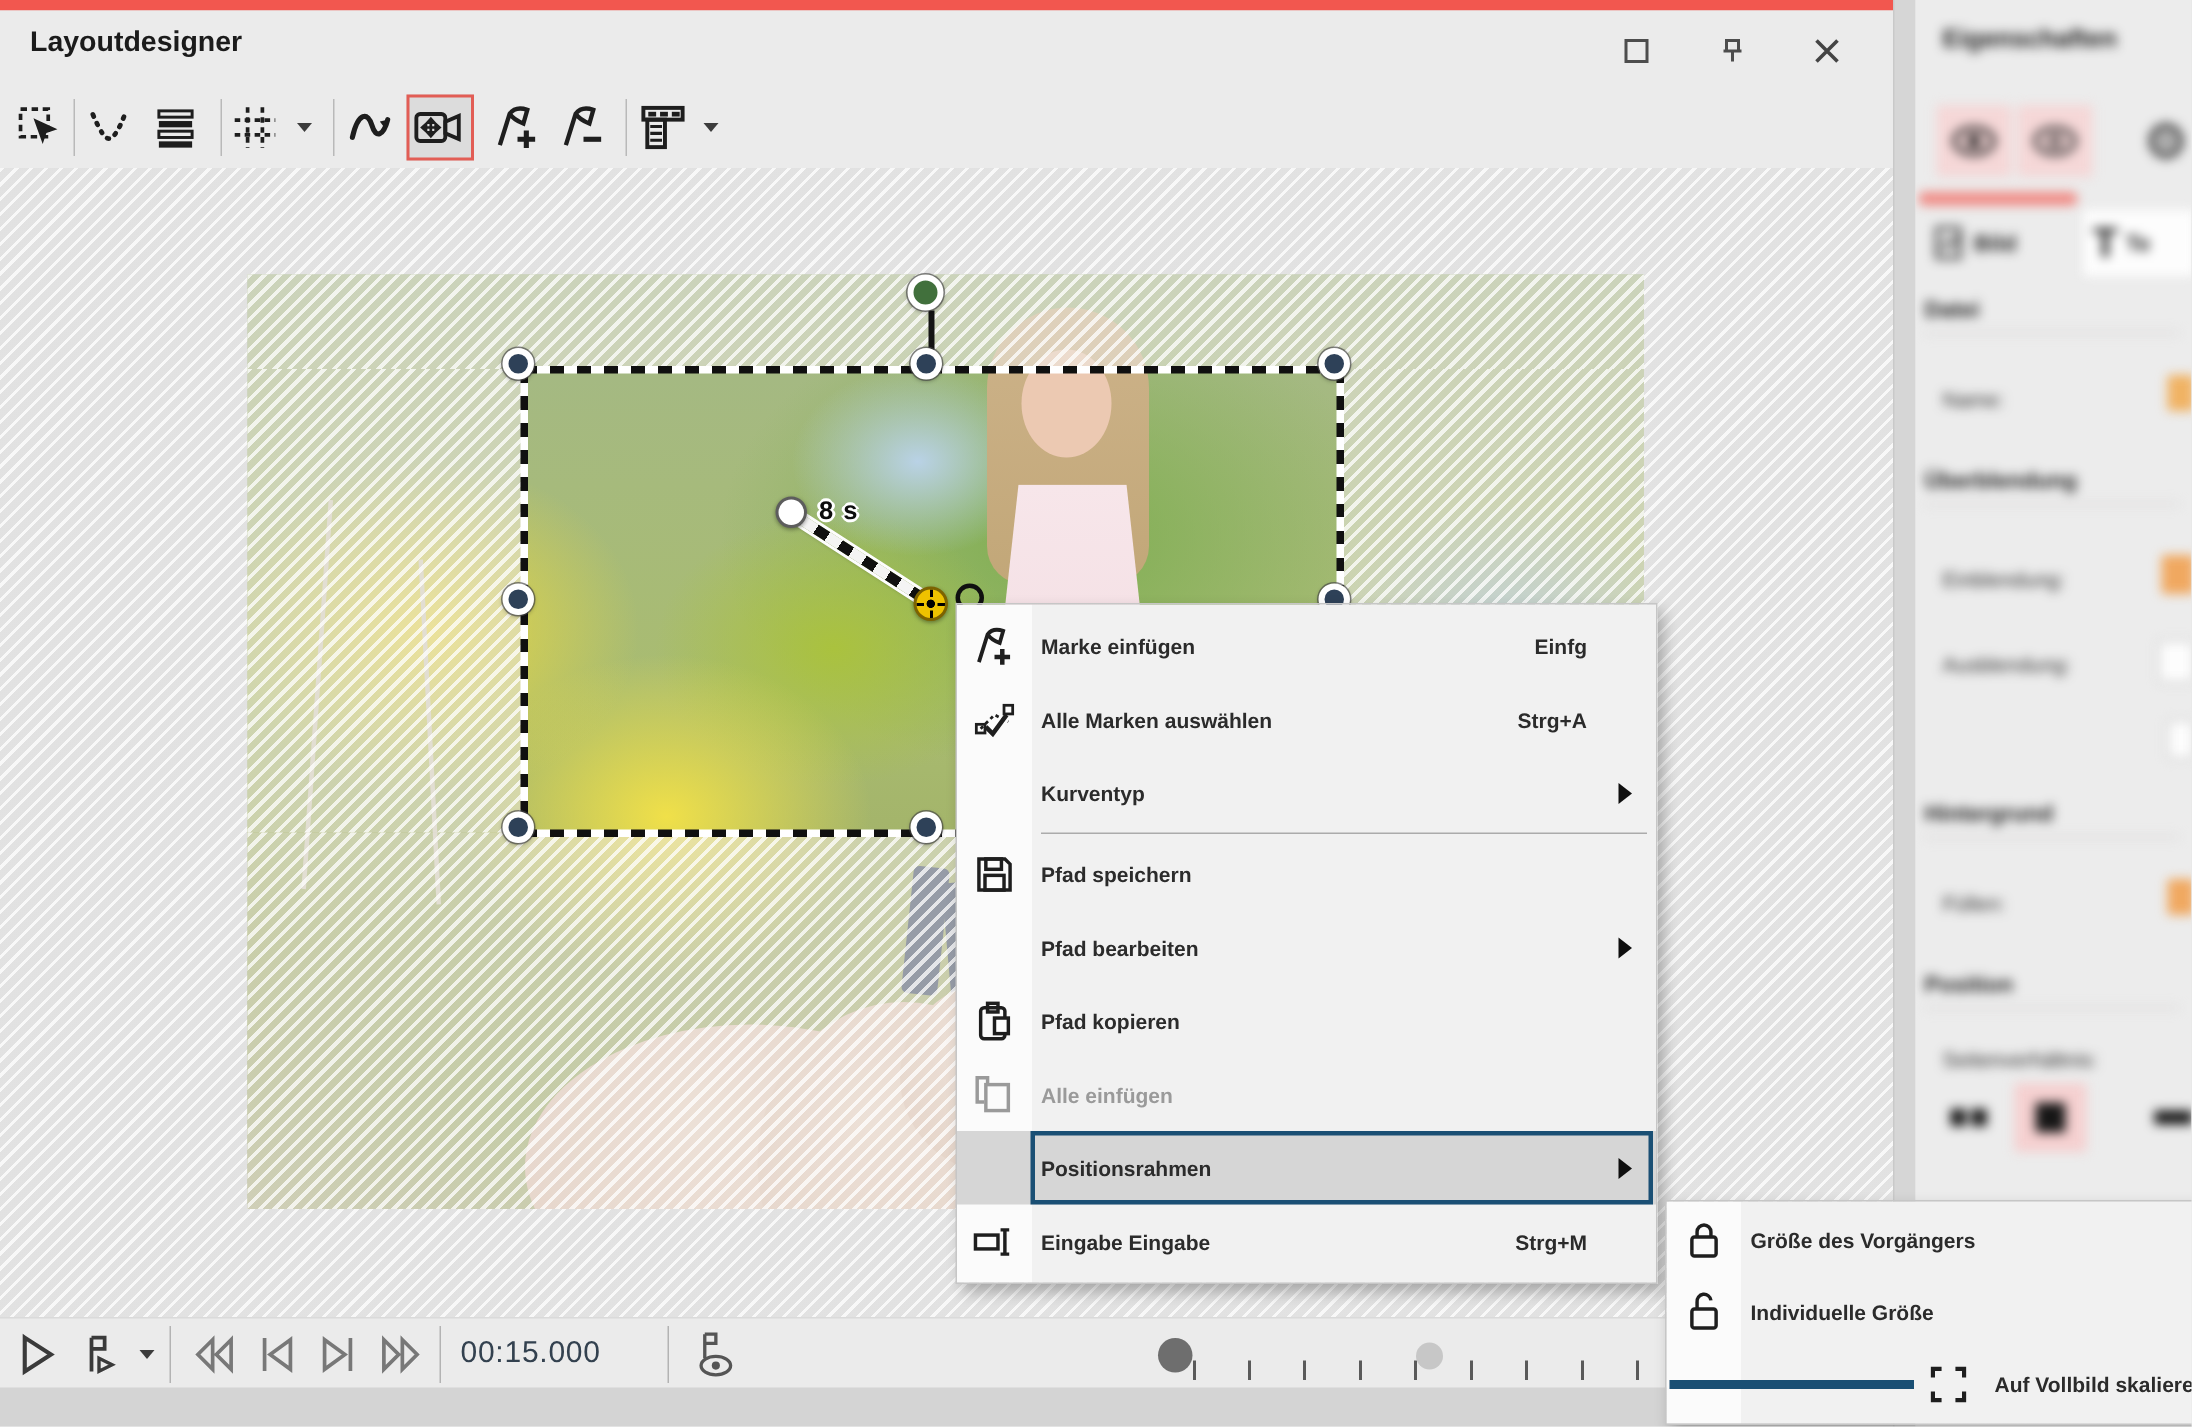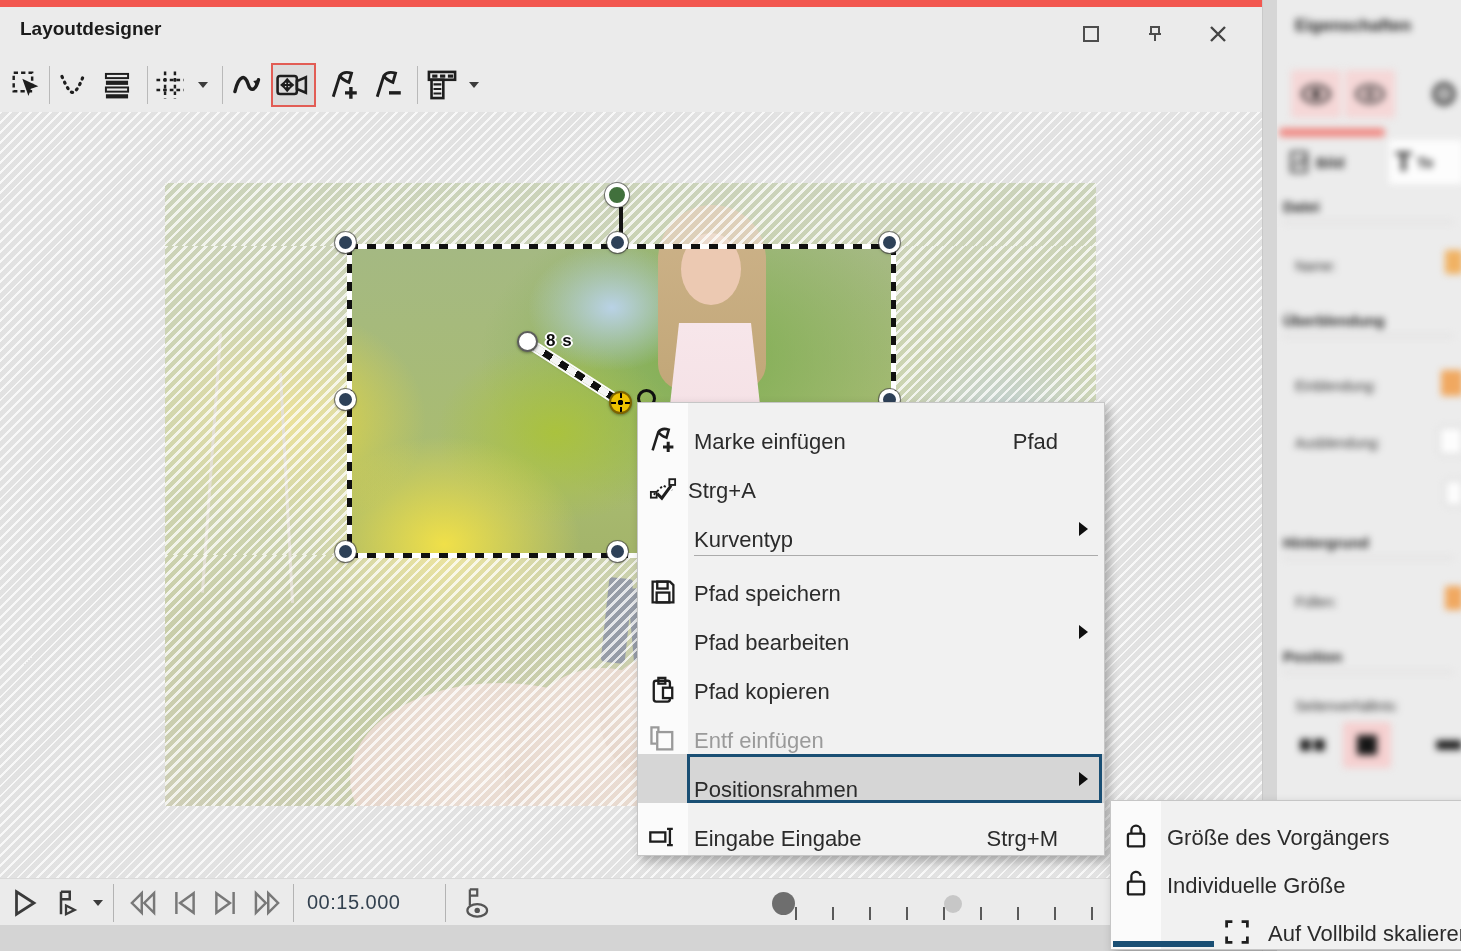--- a/index.html
+++ b/index.html
@@ -94,21 +94,21 @@
   #bstrip { left:0; top:925px; width:1262px; height:26px; background:#d4d4d4; }
   #slider-ticks { left:795px; top:907px; width:372px; height:13px; z-index:4;
      background:repeating-linear-gradient(90deg,#5a5a5a 0 2px,rgba(0,0,0,0) 2px 37px); }
   #slider-knob-a { left:772px; top:892px; width:23px; height:23px; border-radius:50%; background:#6e6e6e; z-index:5; }
   #slider-knob-b { left:944px; top:895px; width:18px; height:18px; border-radius:50%; background:#c7c7c7; z-index:5; }
 
   
   #menu { left:637px; top:402px; width:468px; z-index:50; border:1px solid #c6c6c6;
      background:linear-gradient(90deg,#fbfbfb 0 50px,#f1f1f1 50px); box-shadow:4px 5px 10px rgba(0,0,0,.28);
      padding:3px 0; }
-  .mi { position:relative; height:49px; display:flex; align-items:flex-end; font-size:22px; color:#2b2b2b; }
+  .mi { position:relative; height:49px; display:flex; align-items:center; font-size:14px; color:#2b2b2b;font-weight:bold; }
   .mic { width:50px; display:flex; align-items:center; justify-content:center; color:#1e1e1e; flex:none; }
   .mil { flex:1; padding-left:6px; white-space:nowrap; }
   .mis { padding-right:46px; color:#2b2b2b; }
   .mia { position:absolute; right:16px; top:50%; margin-top:-7px; width:0; height:0;
      border-top:7px solid transparent; border-bottom:7px solid transparent; border-left:9px solid #0f0f0f; }
   .msep { height:5px; display:flex; align-items:center; }
   .msep div { margin-left:56px; width:404px; height:1px; background:#ababab; }
   .mi.disabled, .mi.disabled .mic, .mi.disabled .mil { color:#9a9a9a; }
   .mi.highlight { background:#d6d6d6; }
   .hl-box { position:absolute; left:49px; right:2px; top:0; bottom:0; border:3px solid #1a4f74; }
@@ -357,31 +357,32 @@
 
   <div id="menu" class="abs">
     <div class="mi">
       <span class="mic">
         <svg width="30" height="30" viewBox="0 0 26 26">
             <path d="M4 22 L9 6 Q12 2 18 4 L16 11 Q11 9 9 6" fill="none" stroke="#1e1e1e" stroke-width="2.2"></path>
             <path d="M13 19 h9 M17.5 14.5 v9" stroke="#1e1e1e" stroke-width="2.6"></path>
           </svg>
         </span>
       <span class="mil">Marke einfügen</span>
-      <span class="mis">Pfad</span>
+      <span class="mis">Einfg</span>
     </div>
     <div class="mi">
       <span class="mic">
         <svg width="30" height="30" viewBox="0 0 26 26">
           <path d="M5 18 L13 10 L21 14" fill="none" stroke="#1e1e1e" stroke-width="1.6" stroke-dasharray="2 2"></path>
           <rect x="2.5" y="15.5" width="5" height="5" fill="none" stroke="#1e1e1e" stroke-width="1.6"></rect>
           <rect x="18.5" y="4.5" width="5" height="5" fill="none" stroke="#1e1e1e" stroke-width="1.6"></rect>
           <path d="M8 17 L12 21 L20 10" fill="none" stroke="#1e1e1e" stroke-width="2.6"></path>
           </svg>
         </span>
+      <span class="mil">Alle Marken auswählen</span>
       <span class="mis">Strg+A</span>
     </div>
     <div class="mi">
       <span class="mic"></span>
       <span class="mil">Kurventyp</span>
       <span class="mia"></span>
     </div>
     <div class="msep">
         <div></div>
       </div>
@@ -410,21 +411,21 @@
         </span>
       <span class="mil">Pfad kopieren</span>
     </div>
     <div class="mi disabled">
       <span class="mic">
         <svg width="30" height="30" viewBox="0 0 26 26">
             <path d="M9 6 V3 H3 V17 H7" fill="none" stroke="#9a9a9a" stroke-width="2"></path>
             <rect x="8" y="7" width="13" height="15" fill="none" stroke="#9a9a9a" stroke-width="2"></rect>
           </svg>
         </span>
-      <span class="mil">Entf einfügen</span>
+      <span class="mil">Alle einfügen</span>
     </div>
     <div class="mi highlight">
       <div class="hl-box"></div>
       <span class="mic"></span>
       <span class="mil" style="position:relative">Positionsrahmen</span>
       <span class="mia"></span>
     </div>
     <div class="mi">
       <span class="mic">
         <svg width="30" height="30" viewBox="0 0 26 26">

